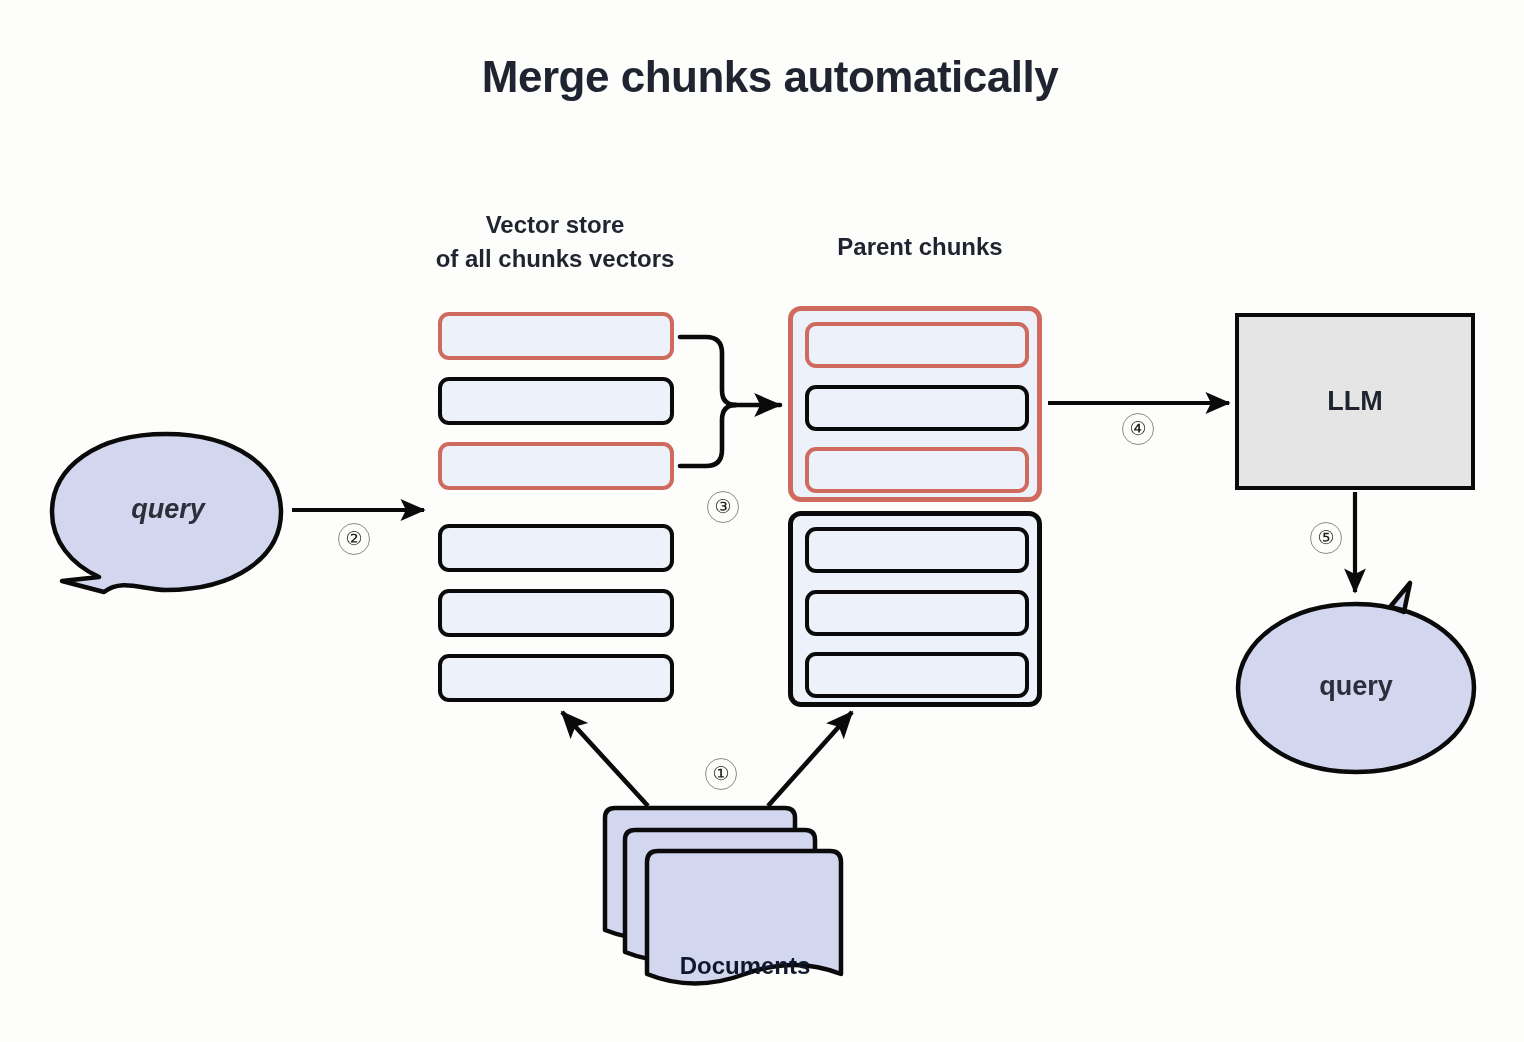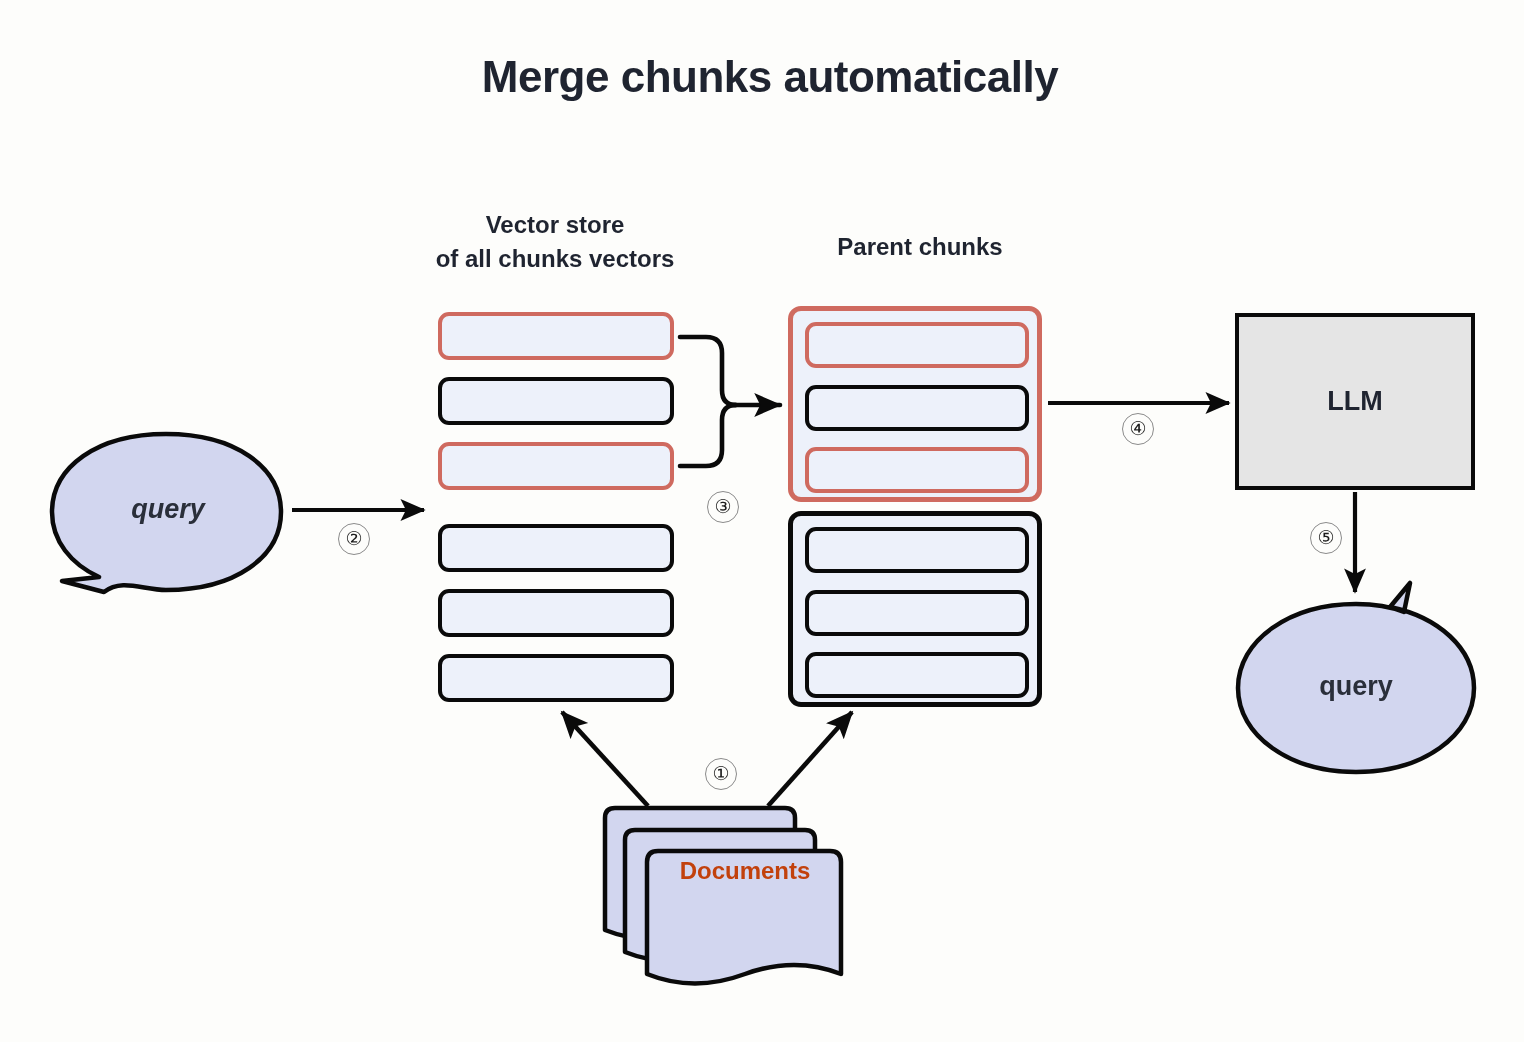--- a/index.html
+++ b/index.html
@@ -113,26 +113,26 @@
     font-style: italic;
   }
   #answer-text {
     left: 1236px;
     top: 671px;
     width: 240px;
   }
   #documents-text {
     position: absolute;
     left: 650px;
-    top: 857px;
+    top: 952px;
     width: 190px;
     text-align: center;
     font-size: 24px;
     font-weight: bold;
-    color: #c2410c;
+    color: #0f172a;
   }
   
   .step-badge {
     position: absolute;
     width: 30px;
     height: 30px;
     border: 1.6px solid #8b8b8b;
     border-radius: 50%;
     background: rgba(253,253,251,0.9);
     color: #1c1c1c;

